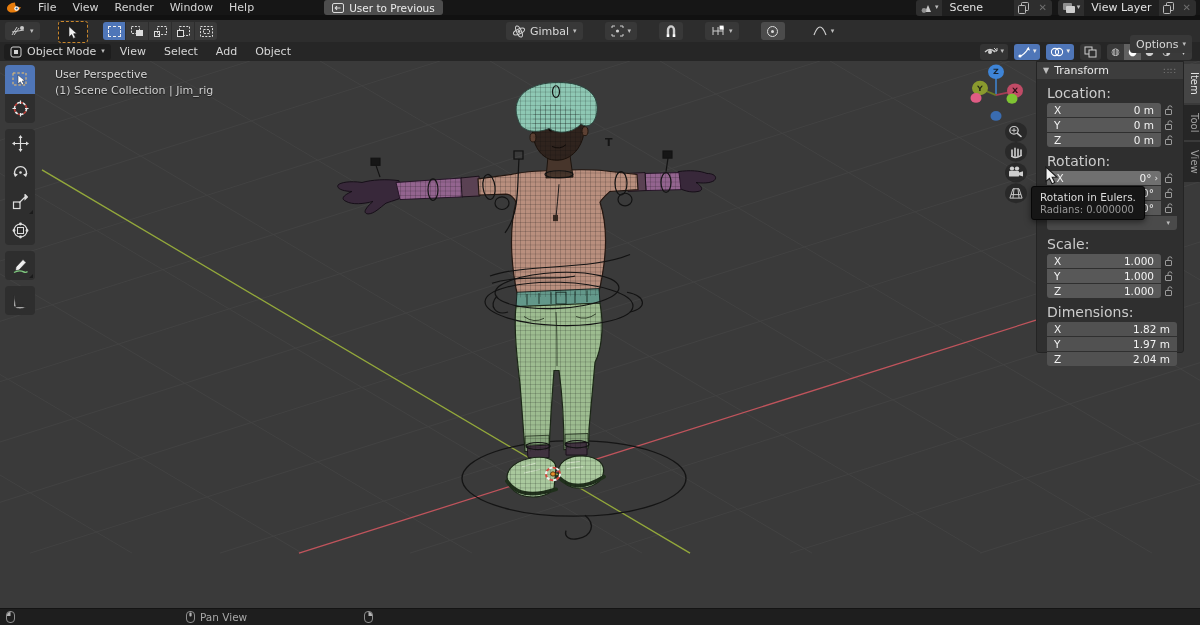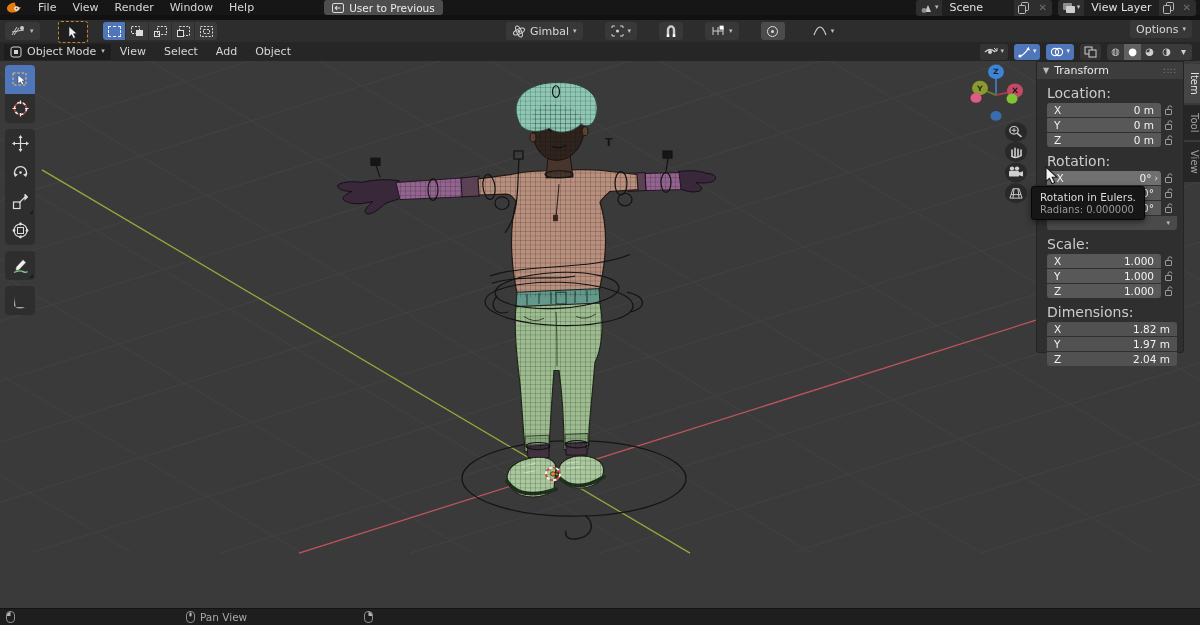--- a/index.html
+++ b/index.html
@@ -28,21 +28,21 @@
   .tweakbtn{position:absolute;left:58px;top:1px;width:28px;height:20px;background:#1f1f1f;
             border:1px dashed #c8862c;border-radius:3px;display:flex;align-items:center;justify-content:center;}
   .selmodes{position:absolute;left:103px;top:2px;display:flex;}
   .selmode{width:22px;height:18px;background:#3a3a3a;display:flex;align-items:center;justify-content:center;}
   .selmode:first-child{border-radius:3px 0 0 3px;background:#4f76b8;}
   .selmode:last-child{border-radius:0 3px 3px 0;}
   .selmode+.selmode{margin-left:1px;}
   .dash{width:11px;height:9px;border:1px dashed #efefef;}
   .centerclu{position:absolute;left:506px;top:2px;display:flex;align-items:center;gap:22px;}
   .iconbtn{width:24px;height:18px;background:#383838;border-radius:3px;display:flex;align-items:center;justify-content:center;}
-  .optionsbtn{position:absolute;right:8px;top:0;}
+  .optionsbtn{position:absolute;right:8px;top:15px;}
   
   .vpheader{position:absolute;left:0;top:42px;width:1200px;height:19px;background:#262626;z-index:28;
             display:flex;align-items:center;}
   .modepill{display:flex;align-items:center;gap:5px;background:#1d1d1d;border-radius:3px;
             height:16px;padding:0 6px;margin-left:4px;}
   .vmenu{padding:0 9px;color:#d6d6d6;}
   .rightclu{position:absolute;right:8px;top:1.5px;display:flex;align-items:center;gap:6px;}
   .tgl{height:16px;border-radius:3px;background:#343434;display:flex;align-items:center;padding:0 4px;gap:2px;}
   .tgl.blue{background:#4f76b8;}
   .shadegrp{display:flex;height:16px;border-radius:3px;overflow:hidden;background:#3a3a3a;align-items:stretch;}
@@ -472,20 +472,24 @@
             <circle cx="1017" cy="180.5" r="2.2" fill="#cfcfcf"></circle>
           <path d="M1019,185 l4,-1.5 v6 l-4,-1.5 Z" fill="#cfcfcf"></path>
         </g>
         <g>
           <circle cx="1016" cy="208" r="11" fill="rgba(28,28,28,0.55)"></circle>
           <path d="M1010,213 L1013,203 H1019 L1022,213 Z M1011.5,209.5 H1020.5 M1014,203 L1013,213 M1018,203 L1019,213" fill="none" stroke="#cfcfcf" stroke-width="1"></path>
         </g>
       </g>
     </svg>
 
+    <div class="vplabels">
+      <div>User Perspective</div>
+      <div>(1) Scene Collection | Jim_rig</div>
+    </div>
   </div>
 
   <div class="ltools">
     <div class="ltool active grp-top">
       <svg width="16" height="15" viewBox="0 0 16 15">
         <rect x="1" y="1" width="13" height="12" fill="none" stroke="#f4c36a" stroke-dasharray="2.5 1.8"></rect>
         <path d="M6,3 L6,12 L8.4,9.8 L10,13 L11.8,12 L10.2,9 L13,8.8 Z" fill="#fff" stroke="#333" stroke-width="0.5"></path>
       </svg>
     </div>
     <div class="ltool grp-bot">

